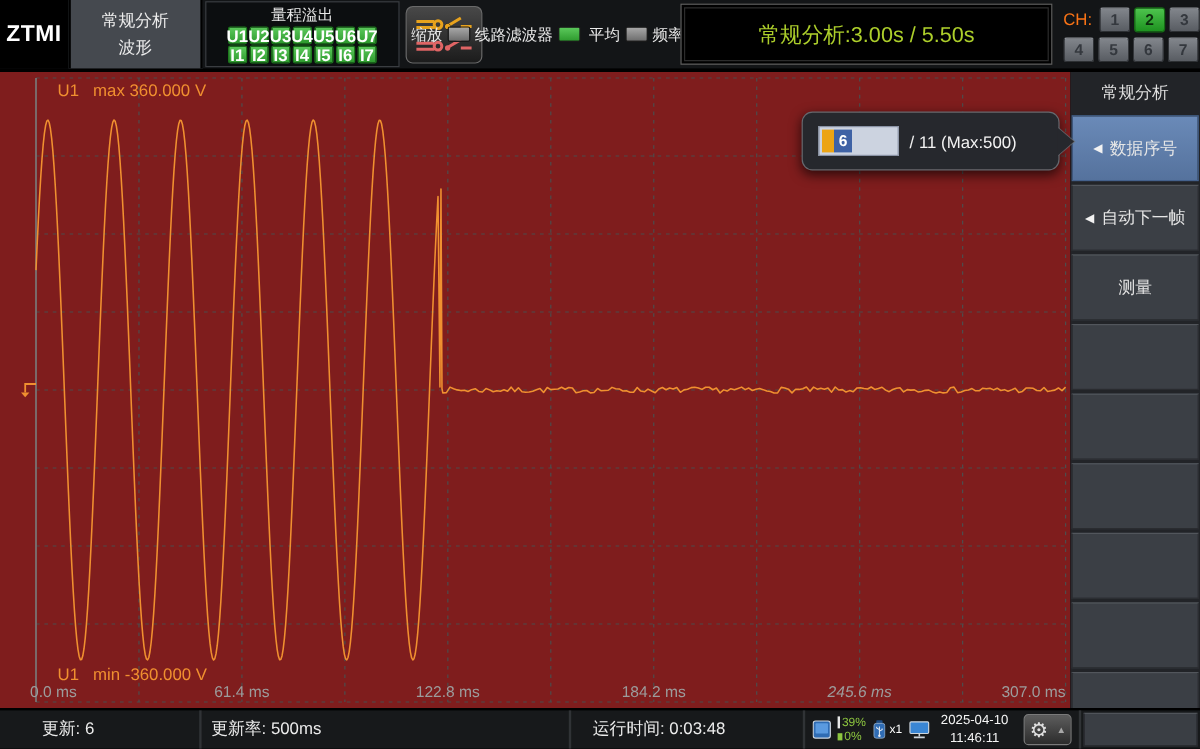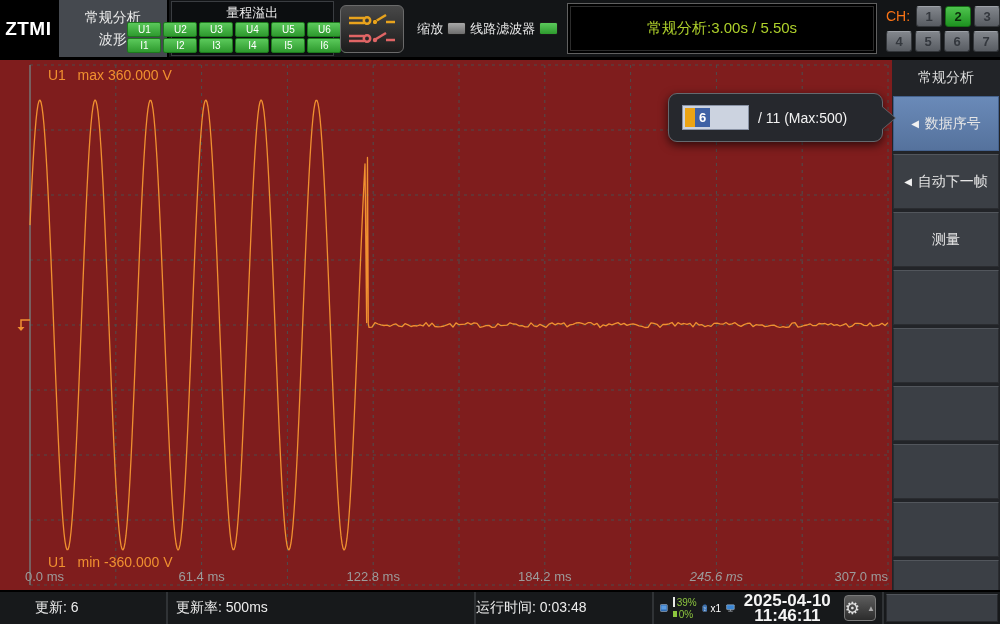--- a/index.html
+++ b/index.html
@@ -11,34 +11,34 @@
     display:flex;border-bottom:3px solid #000}
   .logo{width:57px;display:flex;align-items:center;justify-content:center;
     color:#fff;font-weight:800;font-size:19px;letter-spacing:.5px;background:#000}
   .tab{width:113px;background:#45494f;border-left:2px solid #000;border-right:2px solid #000;
     display:flex;flex-direction:column;align-items:center;justify-content:center;gap:4px;
     color:#ececec;font-size:14px}
   .range{width:163px;background:#0c0e10;border:1px solid #3a3d41;margin:1px 2px;
     padding:2px 3px;display:flex;flex-direction:column;align-items:center}
   .range-title{color:#e9e9e9;font-size:13px;line-height:17px}
   .badge-row{display:flex;gap:2px;margin-top:1px}
-  .badge{width:34px;height:15px;border-radius:2px;display:flex;align-items:center;justify-content:center;
+  .badge{width:16px;height:15px;border-radius:2px;display:flex;align-items:center;justify-content:center;
     background:linear-gradient(#5bc95b,#2e9a2e);border:1px solid #1d791d;
-    color:#fff;font-size:10px;font-weight:normal}
+    color:#fff;font-size:14px;font-weight:bold}
   .iconbtn-wrap{width:72px;display:flex;align-items:center;justify-content:center}
   .iconbtn{width:64px;height:48px;border-radius:6px;border:1px solid #6a6a6a;
     background:linear-gradient(#484848,#1c1c1c);display:flex;align-items:center;justify-content:center}
   .filters{width:158px;display:flex;flex-direction:row;justify-content:center;gap:7px;padding-left:4px}
   .frow{display:flex;align-items:center;gap:4px;color:#eaeaea;font-size:13px;white-space:nowrap}
   .ind{width:19px;height:13px;border-radius:2px;border:1px solid #1a1a1a;flex:0 0 auto}
   .ind.gray{background:linear-gradient(#a8a8a8,#6d6d6d)}
   .ind.green{background:linear-gradient(#5bc95b,#2e9a2e)}
   .display{width:312px;margin:3px 3px;background:#000;border:1px solid #606060;
     box-shadow:inset 0 0 0 2px #000,inset 0 0 0 3px #2c2c2c;
-    display:flex;align-items:center;justify-content:center;color:#adcf2b;font-size:15px}
+    display:flex;align-items:center;justify-content:center;color:#adcf2b;font-size:18px}
   .ch{flex:1;display:flex;flex-direction:column;justify-content:center;gap:4px;padding-left:6px}
   .ch-row{display:flex;gap:3px;align-items:center}
   .ch-label{color:#f97316;font-size:14px;width:27px}
   .chbtn{width:26px;height:21px;border-radius:3px;display:flex;align-items:center;justify-content:center;
     background:linear-gradient(#82868c,#585c62);border:1px solid #33363a;border-top-color:#9da1a7;
     color:#34383e;font-size:13px;font-weight:bold}
   .chbtn.active{background:linear-gradient(#4ec44e,#1e9220);color:#0c2d0c;border-color:#156b15}
 
   
   .main{position:absolute;top:60px;left:0;width:892px;height:530px;background:#7f1d1d}
@@ -69,30 +69,30 @@
     background:#3b3f45;border:1px solid #2a2c30;border-top-color:#52565c;color:#e6e6e6;font-size:14px}
   .sb-item.active{background:linear-gradient(#6a8ab8,#55729d);border-top-color:#8fabd1;border-color:#44618c}
   .sb-arrow{font-size:10px;color:#f2f2f2}
 
   
   .bottombar{position:absolute;top:590px;left:0;width:1000px;height:34px;background:#17191b;
     border-top:2px solid #000;display:flex}
   .bb-sec{display:flex;align-items:center;color:#ececec;font-size:14px;border-right:2px solid #303336;height:100%}
   .bb-update{width:168px;padding-left:35px}
   .bb-rate{width:308px;padding-left:8px}
-  .bb-runtime{width:178px;}
+  .bb-runtime{width:195px;padding-left:18px}
   .bb-status{width:230px;padding:0 6px;gap:5px}
   .bb-right{flex:1;border-right:none;padding:2px}
   .bb-right-panel{width:100%;height:100%;background:#3a3e44;border:1px solid #26282c;border-top-color:#50545a}
   .pctcol{display:flex;flex-direction:column;justify-content:center;gap:1px;font-size:10px;color:#8dc63f;line-height:11px}
   .pctline{display:flex;align-items:center;gap:2px;white-space:nowrap}
   .pbar-w{display:inline-block;width:2px;height:10px;background:#e8e8e8}
   .pbar-g{display:inline-block;width:4px;height:6px;background:#8dc63f}
   .usbx{color:#fff;font-size:10px;margin-left:-2px}
-  .datetime{color:#f4f4f4;font-size:17px;font-weight:bold;line-height:15px;text-align:center;margin-left:4px;white-space:nowrap}
+  .datetime{color:#f4f4f4;font-size:11px;font-weight:normal;line-height:15px;text-align:center;margin-left:4px;white-space:nowrap}
   .gearbtn{width:60px;height:26px;margin-left:8px;border-radius:4px;border:1px solid #7a7a7a;
     background:linear-gradient(#5d5d5d,#2c2c2c);display:flex;align-items:center;justify-content:center;gap:7px}
   .gear-glyph{color:#e0e0e0;font-size:17px;line-height:17px}
   .gear-tri{color:#a8a8a8;font-size:8px}
 </style>
 </head>
 <body>
 
 <div class="topbar">
   <div class="logo">ZTMI</div>
@@ -146,20 +146,26 @@
         <circle cx="29" cy="30" r="2.2" fill="#e06565"></circle>
       </svg>
     </div>
   </div>
 
   <div class="filters">
     <div class="frow">
       <span>缩放</span>
       <span class="ind gray"></span>
       <span>线路滤波器</span>
+      <span class="ind green"></span>
+    </div>
+    <div class="frow">
+      <span>平均</span>
+      <span class="ind gray"></span>
+      <span>频率滤波器</span>
       <span class="ind green"></span>
     </div>
   </div>
 
   <div class="display">常规分析:3.00s / 5.50s</div>
 
   <div class="ch">
     <div class="ch-row">
       <span class="ch-label">CH:</span>
     <div class="chbtn">1</div>

